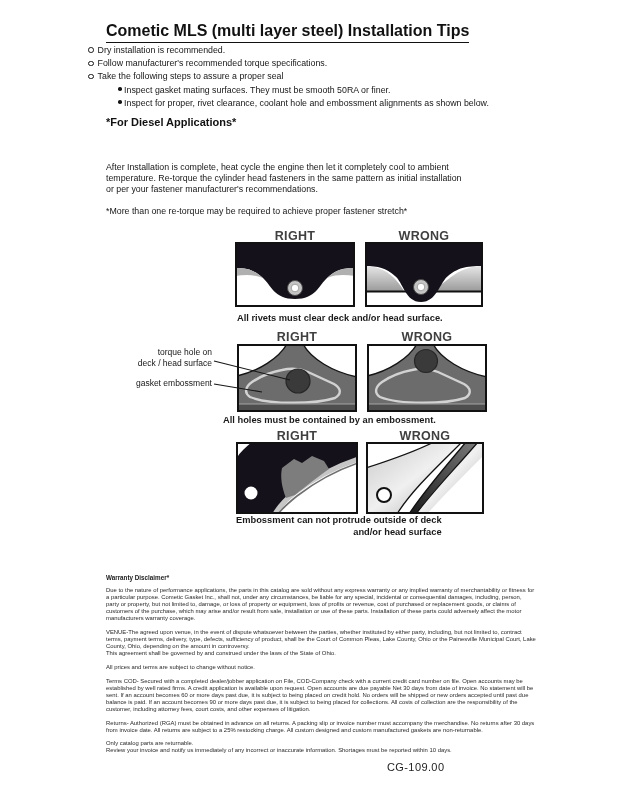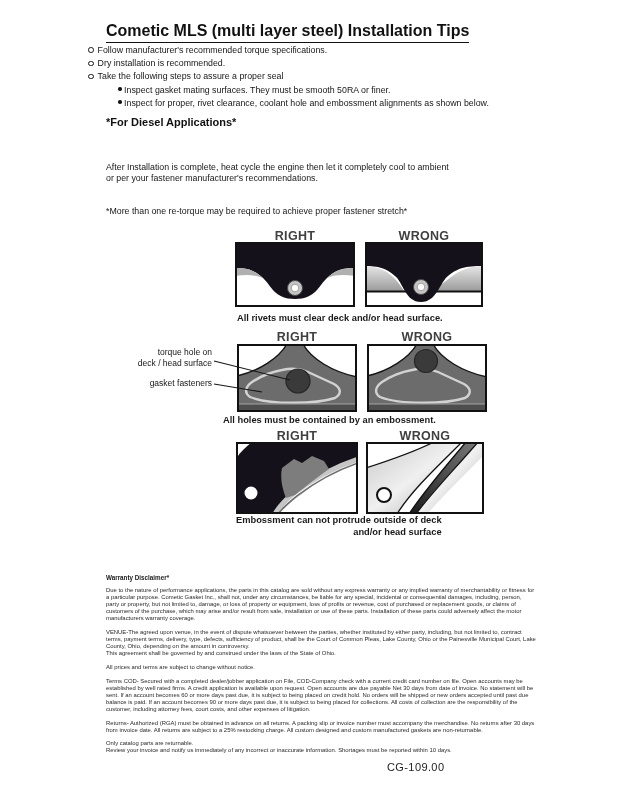--- a/index.html
+++ b/index.html
@@ -46,43 +46,44 @@
 </head>
 <body>
 
 <div class="page">
 
   <div class="title">Cometic MLS (multi layer steel) Installation Tips</div>
 
   <div class="bullets">
     <div class="brow">
         <span class="mk-o"></span>
-        <span>Follow manufacturer's recommended torque specifications.</span>
+        <span>Dry installation is recommended.</span>
       </div>
     <div class="brow">
         <span class="mk-o"></span>
-        <span>Dry installation is recommended.</span>
+        <span>Follow manufacturer's recommended torque specifications.</span>
       </div>
     <div class="brow">
         <span class="mk-o"></span>
         <span>Take the following steps to assure a proper seal</span>
       </div>
     <div class="brow sub">
         <span class="mk-f"></span>
         <span>Inspect gasket mating surfaces.  They must be smooth 50RA or finer.</span>
       </div>
     <div class="brow sub">
         <span class="mk-f"></span>
         <span>Inspect for proper, rivet clearance, coolant hole and embossment alignments as shown below.</span>
       </div>
   </div>
 
   <div class="diesel-h">*For Diesel Applications*</div>
   <div class="para" id="para2">
     <div>After Installation is complete, heat cycle the engine then let it completely cool to ambient</div>
+    <div>temperature. Re-torque the cylinder head fasteners in the same pattern as initial installation</div>
     <div>or per your fastener manufacturer's recommendations.</div>
   </div>
   <div class="para" id="note">
     <div>*More than one re-torque may be required to achieve proper fastener stretch*</div>
   </div>
 
   <div class="fw" style="left:235px;top:229px;width:120px;">RIGHT</div>
   <div class="fw" style="left:365px;top:229px;width:118px;">WRONG</div>
 
   <div class="panel" style="left:235px;top:242px;">
@@ -116,21 +117,21 @@
   </div>
   <div class="cap" style="left:237px;top:313px;">All rivets must clear deck and/or head surface.</div>
 
   <div class="fw" style="left:237px;top:330px;width:120px;">RIGHT</div>
   <div class="fw" style="left:367px;top:330px;width:120px;">WRONG</div>
 
   <div class="ann" id="ann-coolant">
     <div>torque hole on</div>
     <div>deck / head surface</div>
   </div>
-  <div class="ann" id="ann-emboss">gasket fasteners</div>
+  <div class="ann" id="ann-emboss">gasket embossment</div>
 
   <div class="panel" style="left:237px;top:344px;">
     <svg width="120" height="68" viewBox="0 0 120 68">
       <rect x="0" y="0" width="120" height="68" fill="#6c6c6c"></rect>
       <path d="M0,0 H50 C42,14 22,27 0,32 Z" fill="#ffffff"></path>
       <path d="M50,0 C42,14 22,27 0,32" fill="none" stroke="#141414" stroke-width="1.4"></path>
       <path d="M120,0 H66 C74,15 96,28 120,33 Z" fill="#ffffff"></path>
       <path d="M66,0 C74,15 96,28 120,33" fill="none" stroke="#141414" stroke-width="1.4"></path>
       <path d="M13,53 C7,49 8,43 15,38 C24,32 34,28 45,26 C55,23.5 63,24.5 71,28 L97,40 C104,44 105,50 98,54 C87,57.5 72,58.8 56,58.8 C40,58.8 23,57 13,53 Z" fill="none" stroke="#d2d2d2" stroke-width="2.4"></path>
       <circle cx="61" cy="37" r="12" fill="#3a3a3a" stroke="#262626" stroke-width="1.2"></circle>

